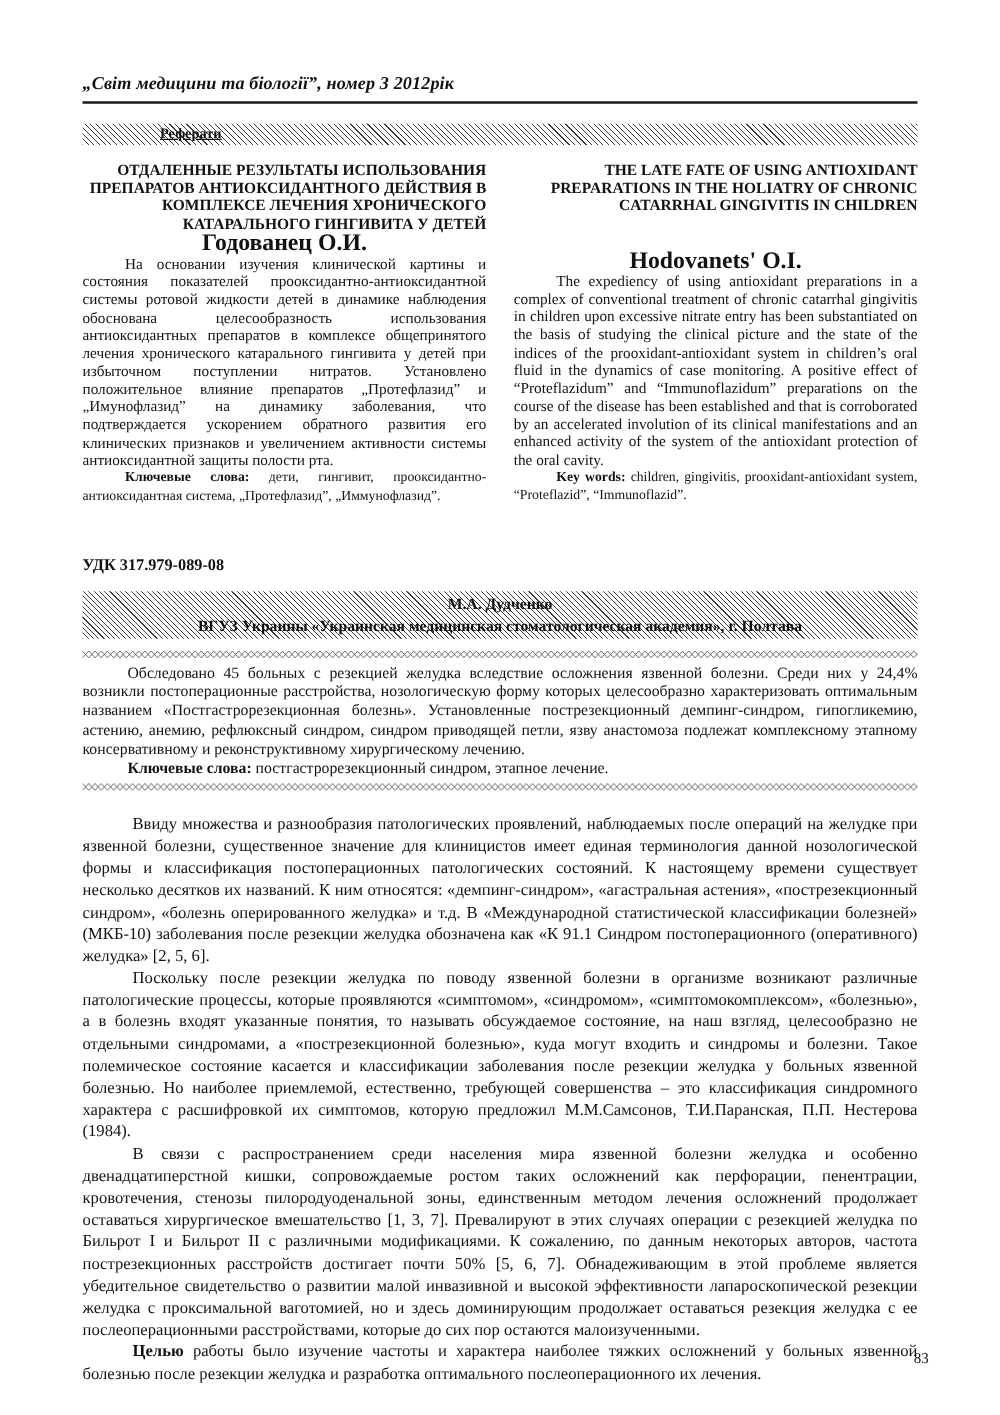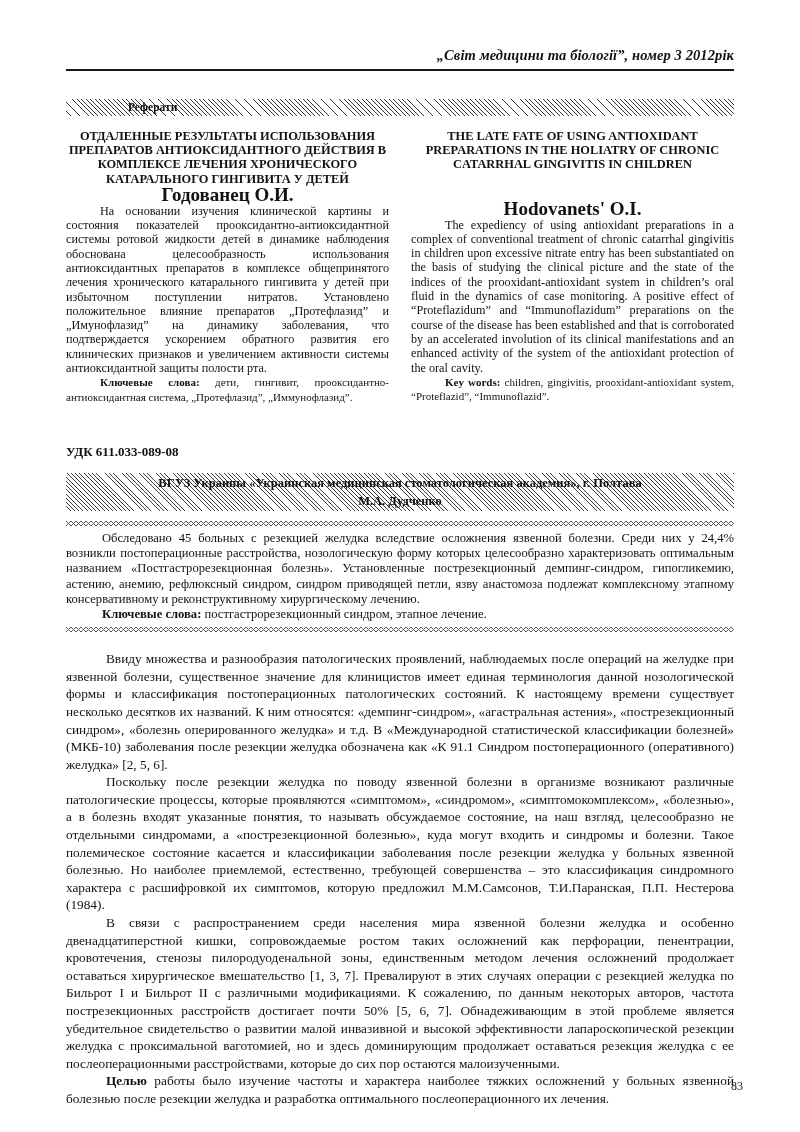--- a/index.html
+++ b/index.html
@@ -22,46 +22,46 @@
   }
   .content {
     position: absolute;
     left: 66px;
     top: 0;
     width: 668px;
   }
 
   
   .running-head {
-    padding-top: 48px;
-    text-align: right;
+    padding-top: 60px;
     font-style: italic;
     font-weight: bold;
     font-size: 14.5px;
     letter-spacing: .1px;
     line-height: 1.1;
   }
   .head-rule {
     margin-top: 5px;
     border-top: 2.1px solid #1a1a1a;
     width: 100%;
   }
 
   
   .banner {
     position: relative;
-    margin-top: 28px;
+    margin-top: 16px;
     height: 17px;
     line-height: 17px;
     background-image:
       repeating-linear-gradient(45deg,
         #3a3a3a 0px, #3a3a3a 0.6px,
         rgba(255,255,255,0) 0.6px, rgba(255,255,255,0) 3.2px);
     background-color: #ffffff;
     overflow: hidden;
+    text-decoration: underline;
   }
   .banner .banner-label {
     position: relative;
     font-weight: bold;
     font-size: 11.5px;
     padding-left: 62px;
     color: #111;
     white-space: nowrap;
   }
 
@@ -88,21 +88,21 @@
 
   
   .abs-wrap {
     display: flex;
     gap: 22px;
     margin-top: 13px;
   }
   .abs-col { width: 323px; }
 
   .abs-title {
-    text-align: center;
+    text-align: right;
     font-weight: bold;
     font-size: 12.4px;
     line-height: 14.2px;
     text-transform: uppercase;
   }
   .abs-author {
     text-align: center;
     font-weight: bold;
     font-size: 19px;
     line-height: 15px;
@@ -220,25 +220,25 @@
         <div class="abs-title">THE LATE FATE OF USING ANTIOXIDANT PREPARATIONS IN THE HOLIATRY OF CHRONIC CATARRHAL GINGIVITIS IN CHILDREN</div>
         <div class="abs-author en">Hodovanets' O.I.</div>
         <div class="abs-body">The expediency of using antioxidant preparations in a complex of conventional treatment of chronic catarrhal gingivitis in children upon excessive nitrate entry has been substantiated on the basis of studying the clinical picture and the state of the indices of the prooxidant-antioxidant system in children’s oral fluid in the dynamics of case monitoring. A positive effect of “Proteflazidum” and “Immunoflazidum” preparations on the course of the disease has been established and that is corroborated by an accelerated involution of its clinical manifestations and an enhanced activity of the system of the antioxidant protection of the oral cavity.</div>
         <div class="abs-keys">
           <b>Key words:</b><span> children, gingivitis, prooxidant-antioxidant system, “Proteflazid”, “Immunoflazid”.</span>
         </div>
       </div>
 
     </div>
 
-    <div class="udc">УДК 611.033-089-08</div>
+    <div class="udc">УДК 317.979-089-08</div>
 
     <div class="author-banner">
+      <div class="line">М.А. Дудченко</div>
       <div class="line">ВГУЗ Украины «Украинская медицинская стоматологическая академия», г. Полтава</div>
-      <div class="line">М.А. Дудченко</div>
     </div>
 
 
     <div class="zigzag"></div>
 
     <div class="sum-body">Обследовано 45 больных с резекцией желудка вследствие осложнения язвенной болезни. Среди них у 24,4% возникли постоперационные расстройства, нозологическую форму которых целесообразно характеризовать оптимальным названием «Постгастрорезекционная болезнь». Установленные пострезекционный демпинг-синдром, гипогликемию, астению, анемию, рефлюксный синдром, синдром приводящей петли, язву анастомоза подлежат комплексному этапному консервативному и реконструктивному хирургическому лечению.</div>
     <div class="sum-keys">
       <b>Ключевые слова:</b><span> постгастрорезекционный синдром, этапное лечение.</span>
     </div>
 

